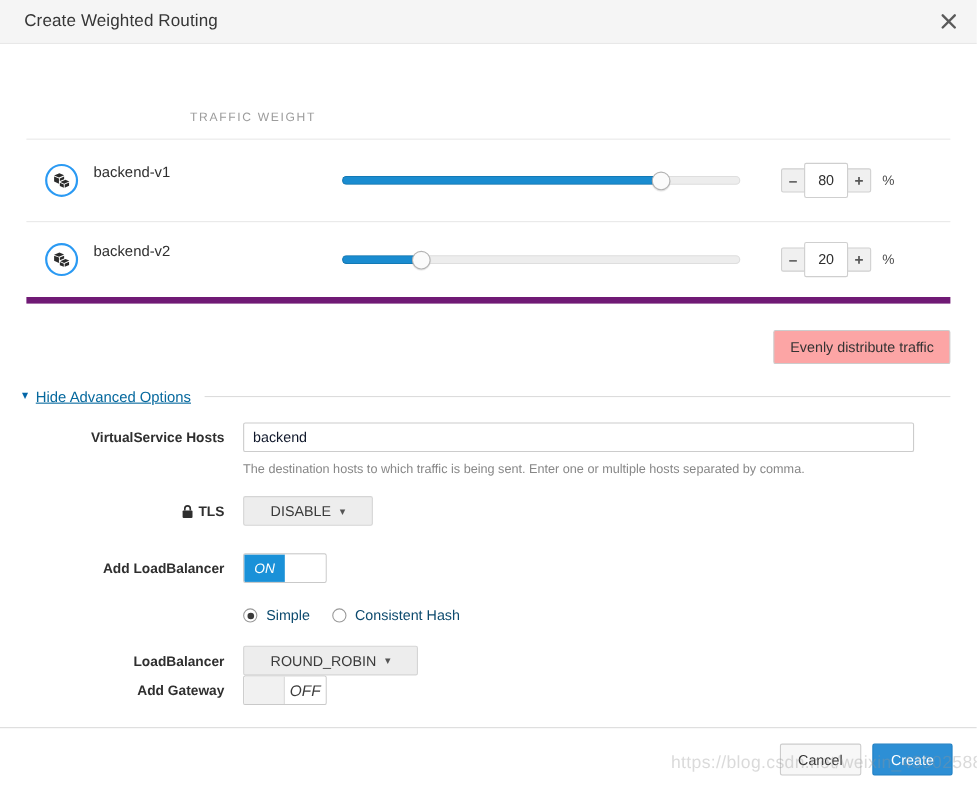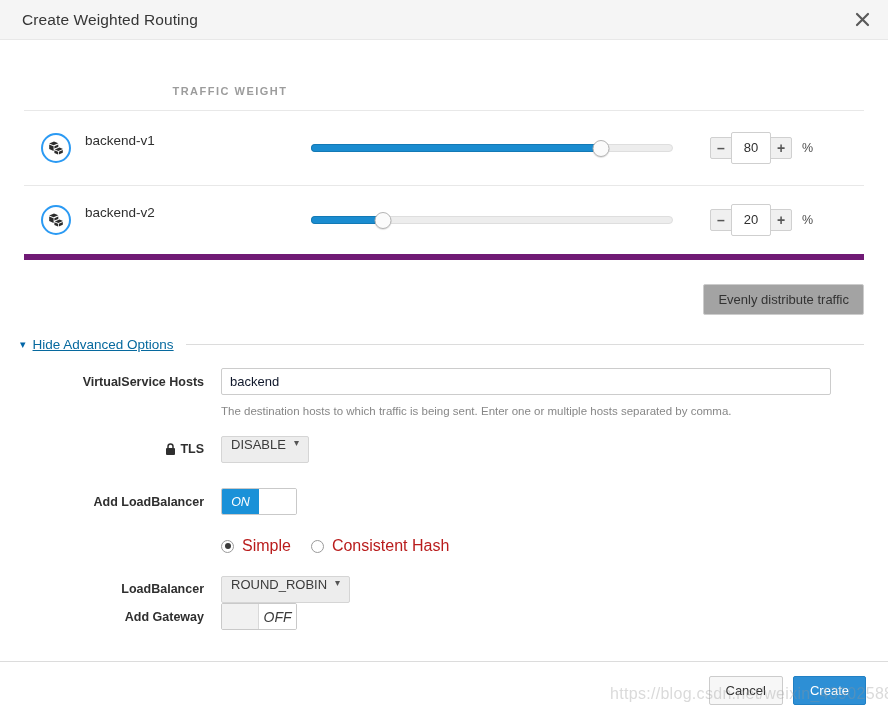--- a/index.html
+++ b/index.html
@@ -10,20 +10,21 @@
     font-family: "Liberation Sans", sans-serif;
     overflow: hidden;
   }
 
   .modal {
     position: relative;
     width: 888px; height: 719px;
     background: #ffffff;
     display: flex;
     flex-direction: column;
+    gap: 16px;
   }
 
   
   .modal-header {
     height: 40px;
     background: #f5f5f5;
     border-bottom: 1px solid #e8e8e8;
     display: flex;
     align-items: center;
     padding: 0 18px 0 22px;
@@ -72,21 +73,21 @@
     letter-spacing: 1.5px;
     color: #9c9c9c;
     font-weight: 400;
   }
   .wl-head .col-weight {
     width: 412px;
     text-align: center;
     font-size: 11px;
     letter-spacing: 1.5px;
     color: #9c9c9c;
-    font-weight: 700;
+    font-weight: 400;
   }
 
   .wl-row {
     display: flex;
     align-items: center;
     height: 75px;
     border-top: 1px solid #e8e8e8;
   }
   .wl-row:last-of-type { border-bottom: 6px solid #701a75; }
 
@@ -199,21 +200,21 @@
   }
 
   
   .evenly-wrap {
     margin: 0 24px;
     display: flex;
     justify-content: flex-end;
     padding-top: 24px;
   }
   .btn-secondary {
-    background: #a3a3a3;
+    background: #fca5a5;
     border: 1px solid #cccccc;
     border-radius: 2px;
     color: #333333;
     font-size: 13px;
     padding: 7px 14px;
     cursor: pointer;
     font-family: "Liberation Sans", sans-serif;
   }
 
   
@@ -282,26 +283,27 @@
   }
   .help-text {
     font-size: 11.5px;
     color: #878787;
     margin-top: 10px;
     margin-bottom: 18px;
   }
 
   .select-box {
     display: inline-flex;
+    align-items: center;
     gap: 8px;
     background: #ededed;
     border: 1px solid #d5d5d5;
     border-radius: 2px;
     height: 27px;
-    padding: 0 9px;
+    padding: 0 24px;
     font-size: 13px;
     color: #3b3b3b;
     cursor: pointer;
   }
   .select-box .caret { font-size: 10px; color: #555; }
 
   .toggle {
     display: inline-flex;
     height: 27px;
     border: 1px solid #c9c9c9;
@@ -354,22 +356,22 @@
     display: inline-flex;
     align-items: center; justify-content: center;
     cursor: pointer;
     flex: 0 0 auto;
   }
   .radio .dot {
     width: 6px; height: 6px; border-radius: 50%;
     background: #3b3b3b;
   }
   .radio-label {
-    font-size: 16px;
-    color: #b91c1c;
+    font-size: 13px;
+    color: #0c4a6e;
     margin-right: 12px;
     cursor: pointer;
   }
 
   .row-gap-lg { margin-bottom: 25px; }
   .row-gap-md { }
 
   
   .modal-footer {
     flex: 0 0 auto;

